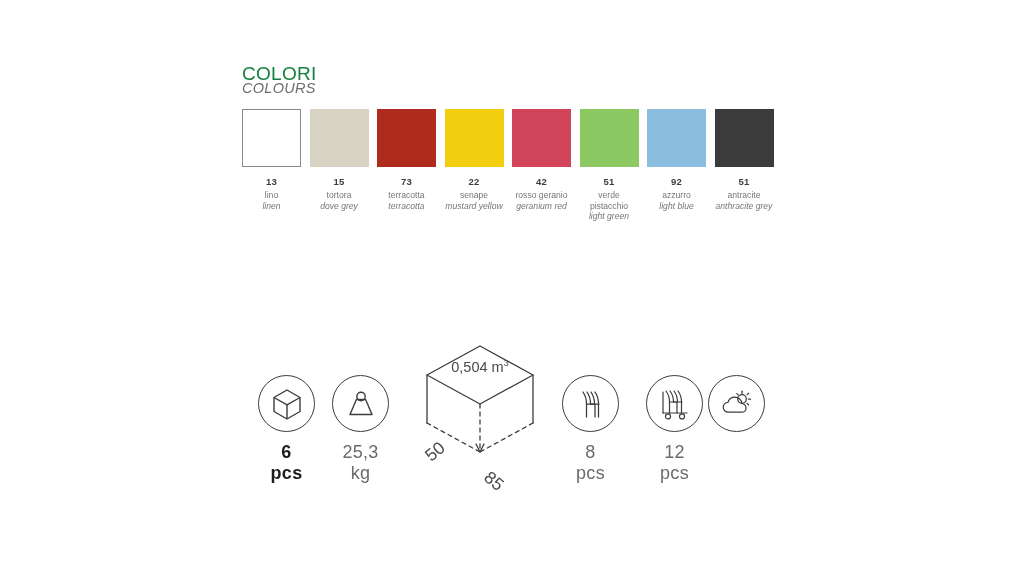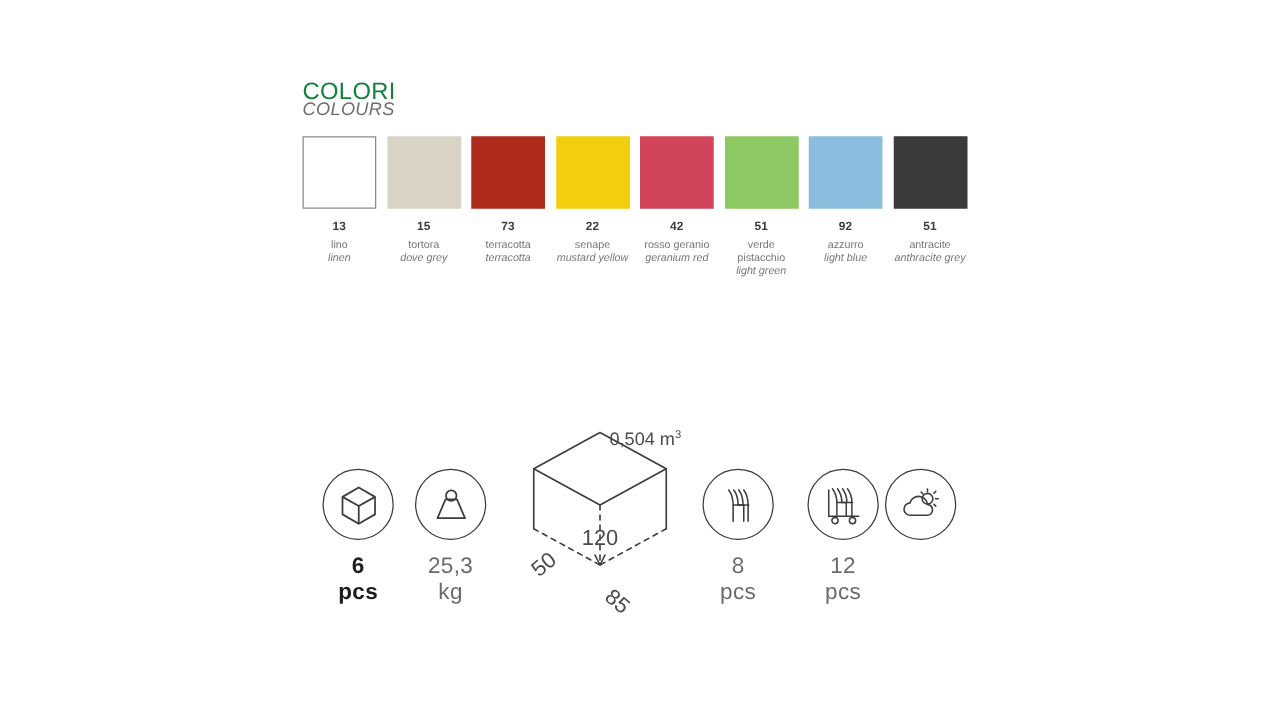--- a/index.html
+++ b/index.html
@@ -120,23 +120,23 @@
   #box-diagram {
     position: absolute;
     left: 165px;
     top: 0px;
     width: 130px;
     height: 150px;
   }
   #box-diagram .dim-vol {
     position: absolute;
     left: 0;
-    top: 2px;
+    top: 18px;
     width: 130px;
-    text-align: right;
+    text-align: center;
     font-size: 14.5px;
     color: #4a4a4c;
   }
   #box-diagram .dim-vol sup {
     font-size: 9px;
     vertical-align: super;
   }
   #box-diagram .dim-h {
     position: absolute;
     left: 0;
@@ -281,21 +281,20 @@
 
         <line x1="65" y1="64" x2="65" y2="110" stroke-dasharray="4 4"></line>
 
         <line x1="12" y1="83" x2="65" y2="112" stroke-dasharray="4 4"></line>
         <line x1="118" y1="83" x2="65" y2="112" stroke-dasharray="4 4"></line>
 
         <polyline points="61,104 65,112 69,104"></polyline>
       </g>
     </svg>
     <div class="dim-vol"><span>0,504 m</span><sup>3</sup></div>
-    <div class="dim-h">120</div>
     <div class="dim-d">50</div>
     <div class="dim-w">85</div>
   </div>
 
   <div class="spec-item" style="left:312px; top:35px;">
     <div class="icon-circle">
       <svg width="34" height="34" viewBox="0 0 34 34" aria-hidden="true">
         <g fill="none" stroke="#3c3c3e" stroke-width="1.25" stroke-linejoin="round" stroke-linecap="round">
           <path d="M9 5 C12 9 12.5 13 12.5 17 L12.5 30"></path>
           <path d="M12.5 17 L21 17 L21 30"></path>

